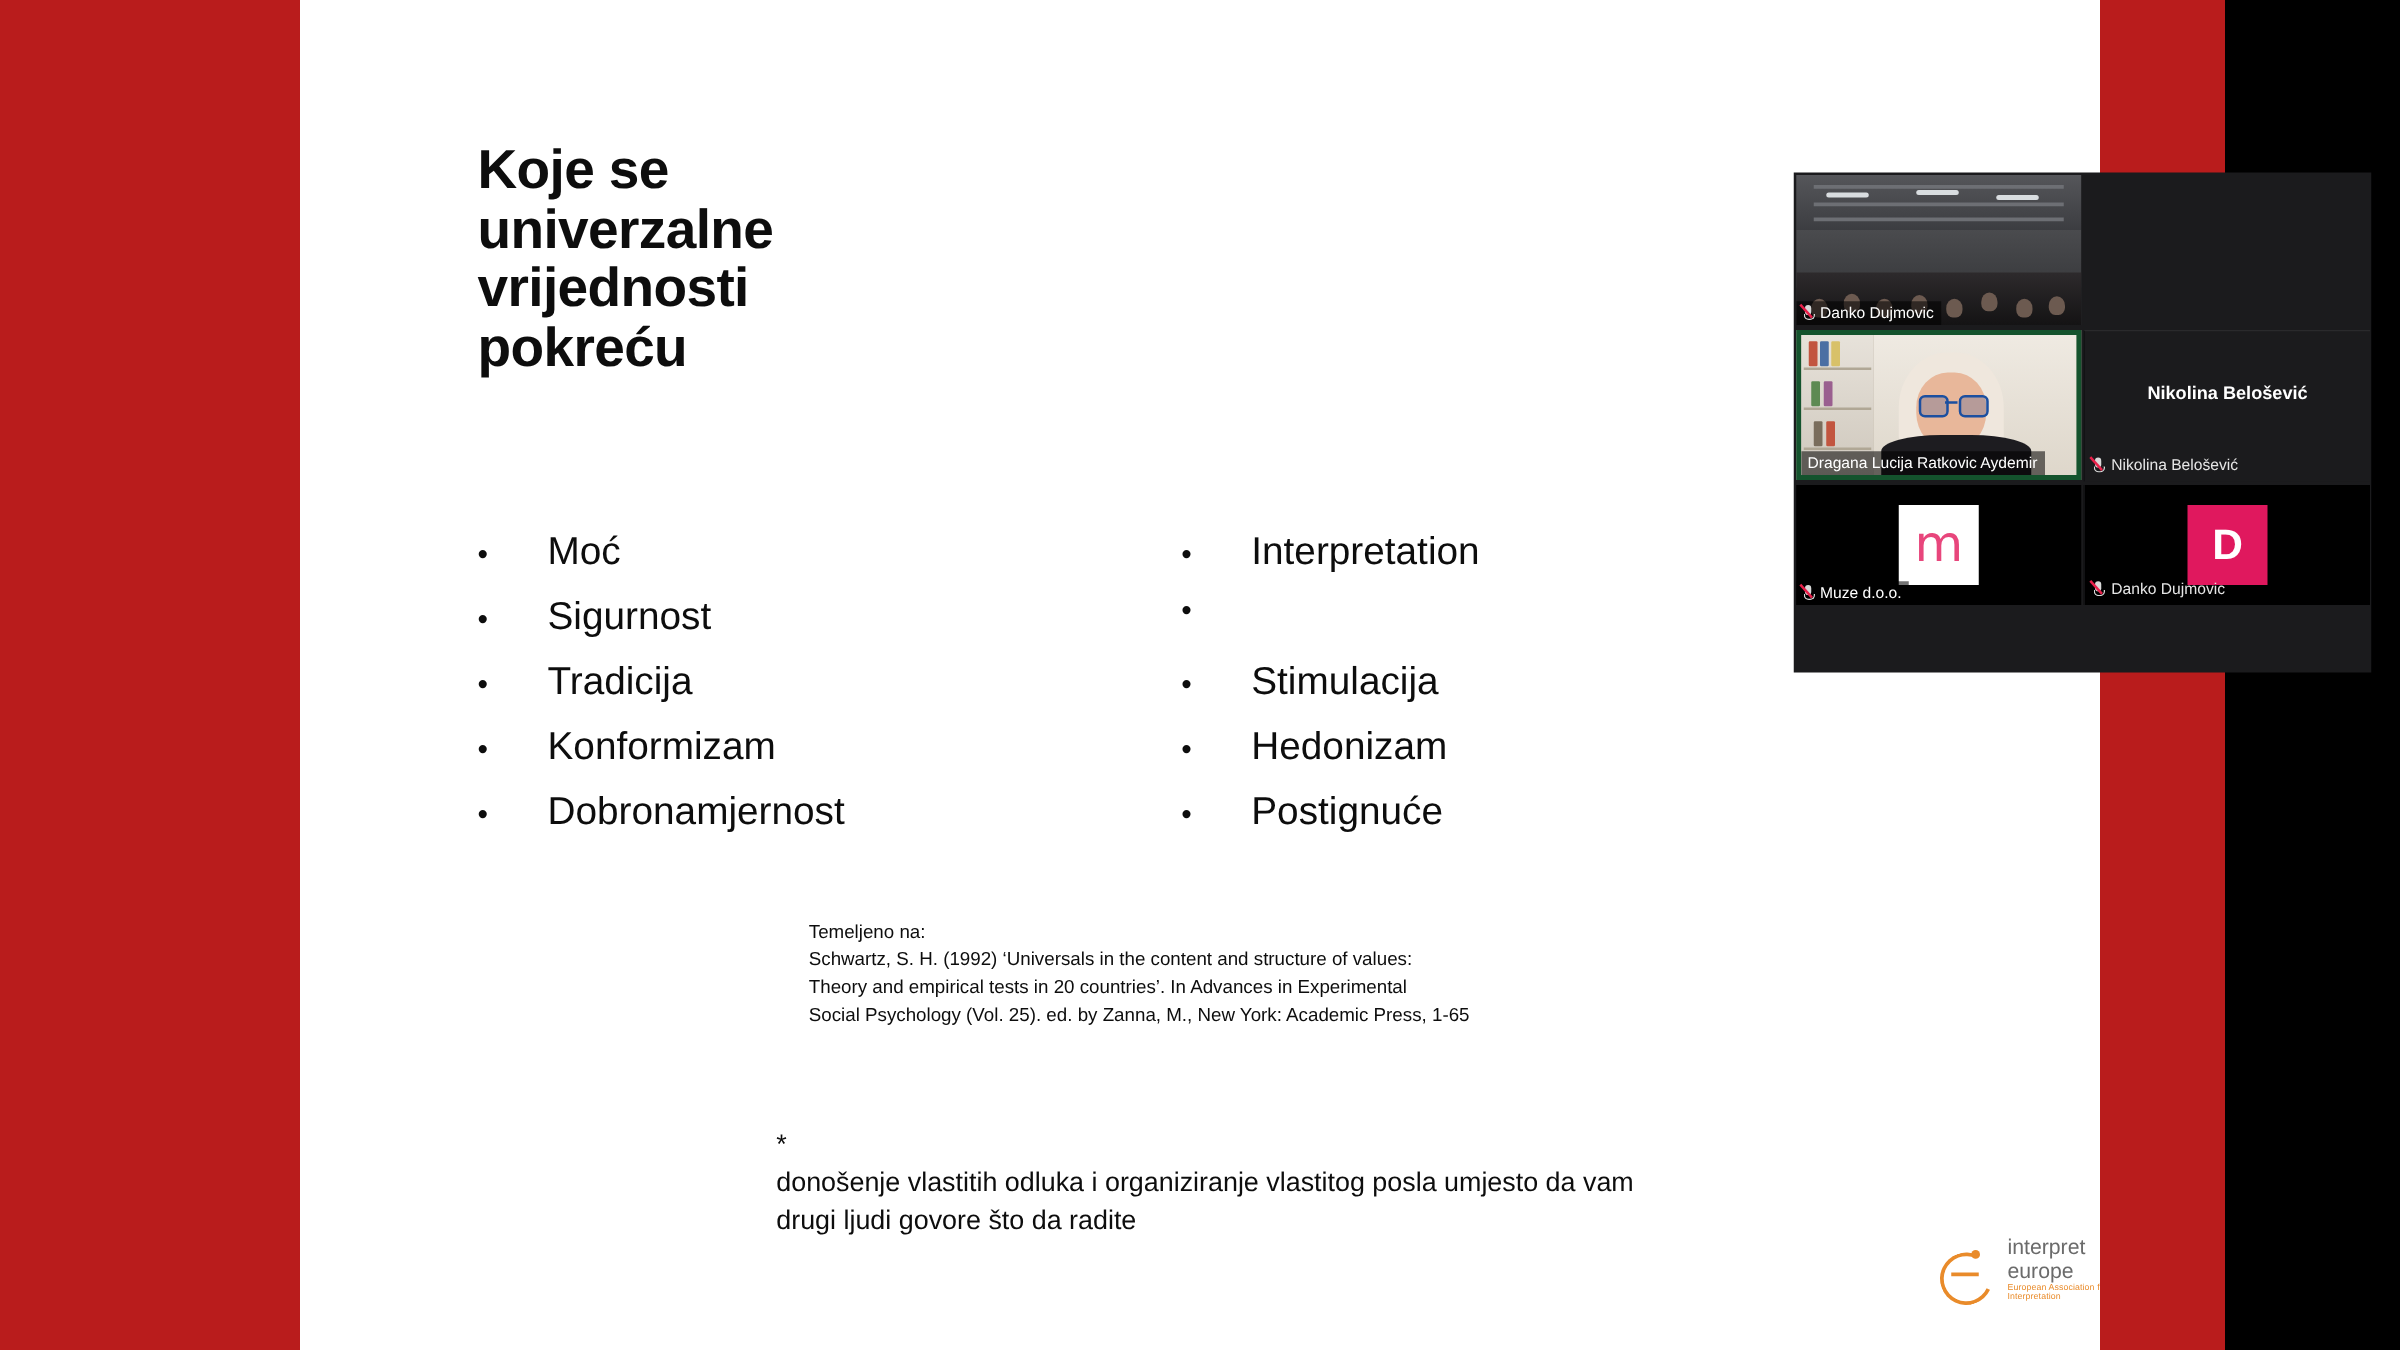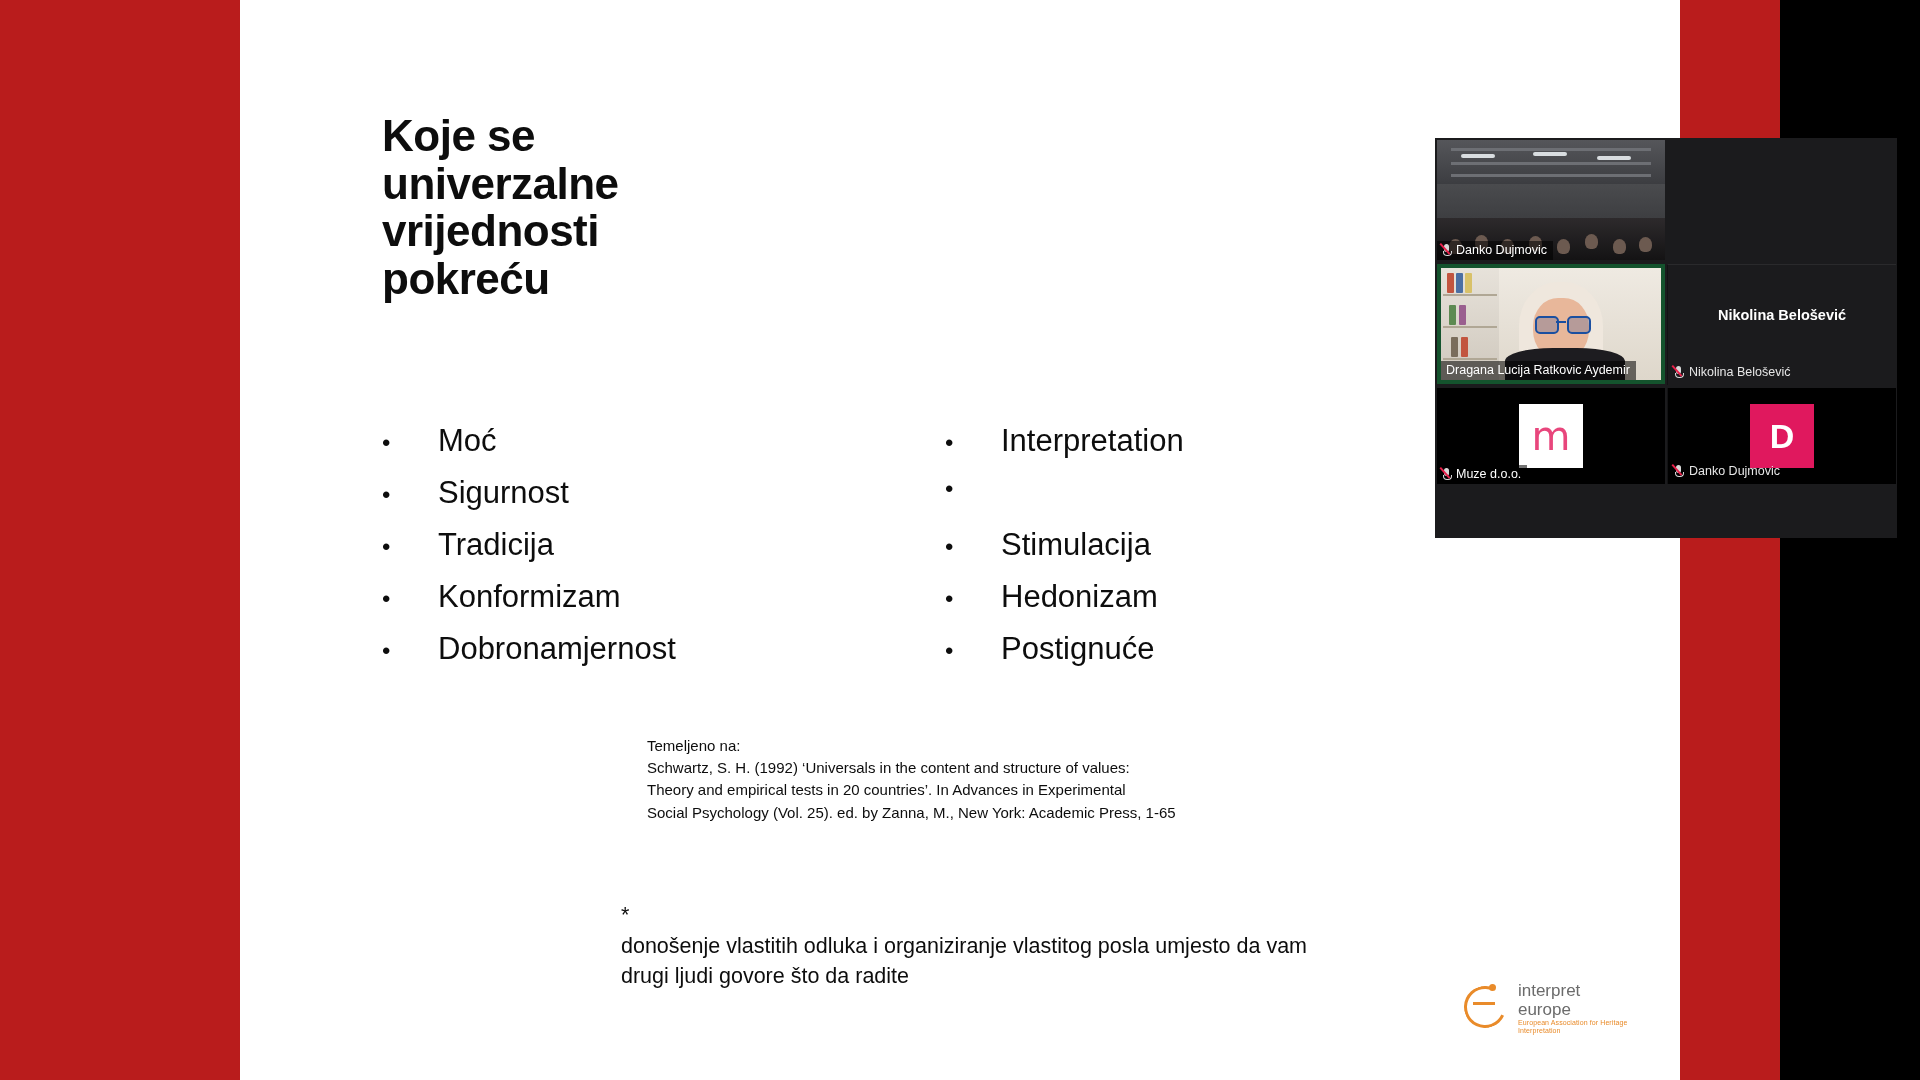--- a/index.html
+++ b/index.html
@@ -84,26 +84,26 @@
     width: 900px;
     font-size: 21.5px;
     line-height: 1.42;
     color: #0d0d0d;
     white-space: pre-line;
   }
 
   
   #logo-ie {
     position: absolute;
-    left: 1222px;
+    left: 1310px;
     top: 982px;
     width: 175px;
     height: 60px;
     display: flex;
-    align-items: flex-start;
+    align-items: flex-end;
     gap: 22px;
   }
   #logo-ie .ie-mark {
     width: 44px;
     height: 44px;
     position: relative;
   }
   #logo-ie .ie-mark .ring {
     position: absolute;
     left: 2px; top: 4px;

